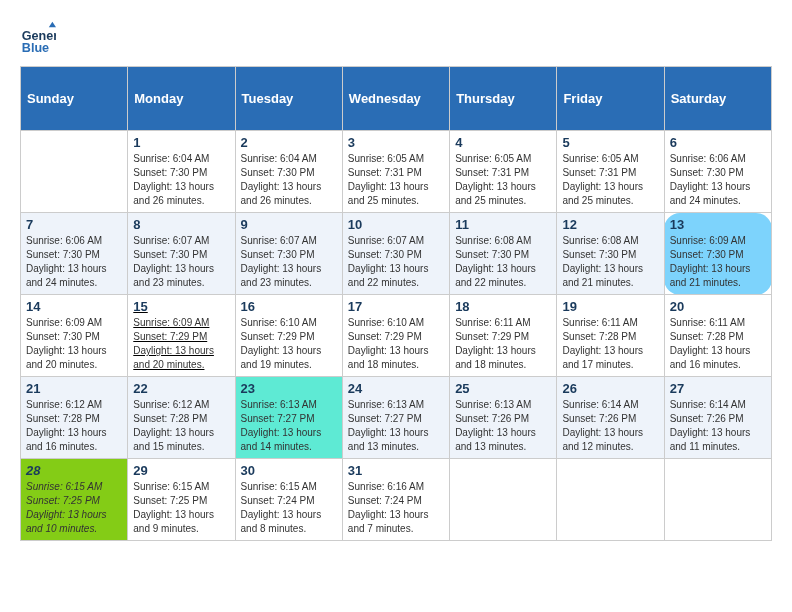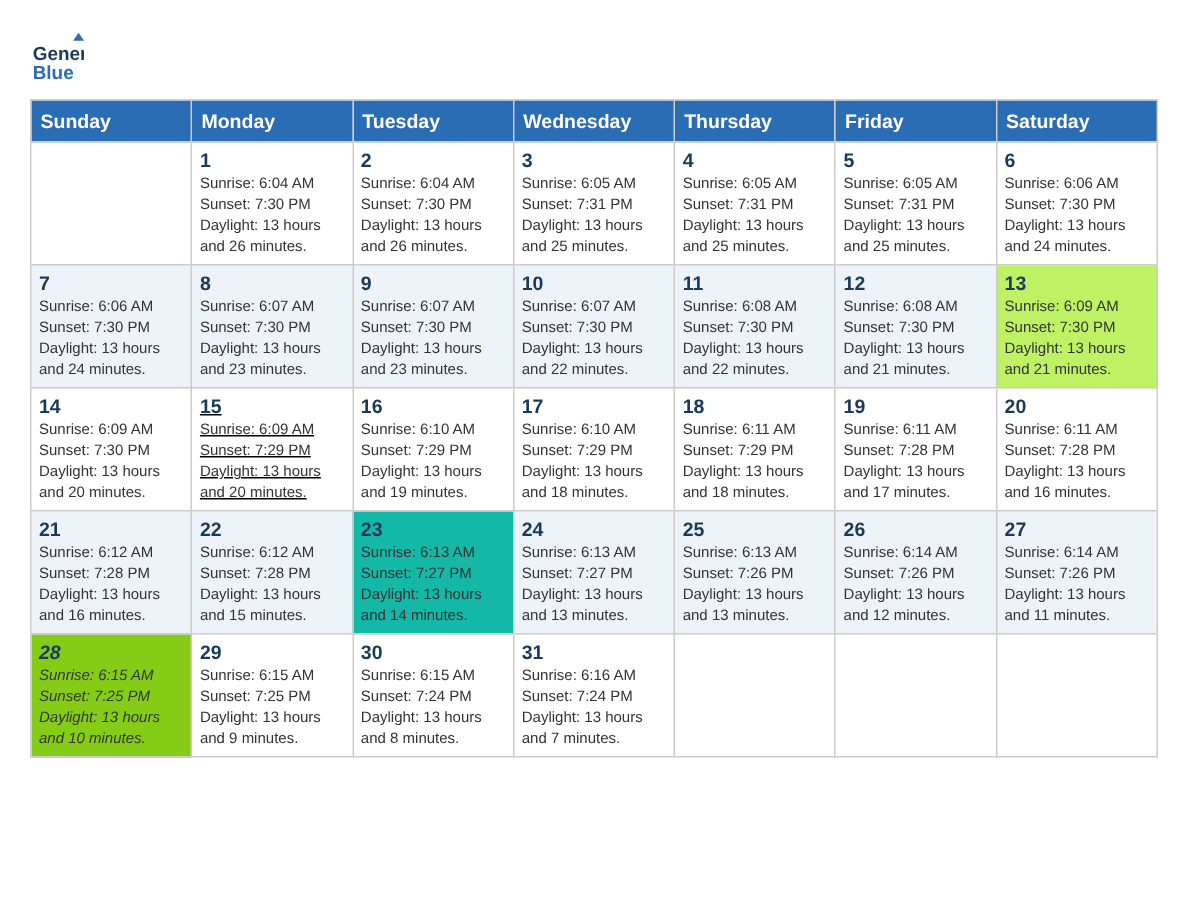--- a/index.html
+++ b/index.html
@@ -49,21 +49,21 @@
     }
     table {
       width: 100%;
       border-collapse: collapse;
       table-layout: fixed;
     }
     th {
       background-color: #2a6db5;
       color: #fff;
       text-align: left;
-      padding: 6px 6px;
+      padding: 24px 6px;
       font-size: 13px;
       font-weight: bold;
       border: 1px solid #ccc;
     }
     td {
       border: 1px solid #ccc;
       vertical-align: top;
       padding: 4px 5px;
       height: 80px;
     }
@@ -167,21 +167,21 @@
           <div class="day-info">Sunrise: 6:07 AM<br>Sunset: 7:30 PM<br>Daylight: 13 hours and 22 minutes.</div>
         </td>
         <td style="background-color: rgb(238, 243, 250);">
           <div class="day-number">11</div>
           <div class="day-info">Sunrise: 6:08 AM<br>Sunset: 7:30 PM<br>Daylight: 13 hours and 22 minutes.</div>
         </td>
         <td style="background-color: rgb(238, 243, 250);">
           <div class="day-number">12</div>
           <div class="day-info">Sunrise: 6:08 AM<br>Sunset: 7:30 PM<br>Daylight: 13 hours and 21 minutes.</div>
         </td>
-        <td style="background-color: #bef264;">
+        <td style="background-color: #7dd3fc; border-radius: 16px;">
           <div class="day-number">13</div>
           <div class="day-info">Sunrise: 6:09 AM<br>Sunset: 7:30 PM<br>Daylight: 13 hours and 21 minutes.</div>
         </td>
       </tr>
       <tr>
         <td style="background-color: rgb(255, 255, 255);">
           <div class="day-number">14</div>
           <div class="day-info">Sunrise: 6:09 AM<br>Sunset: 7:30 PM<br>Daylight: 13 hours and 20 minutes.</div>
         </td>
         <td style="background-color: rgb(255, 255, 255); text-decoration: underline;">
@@ -211,21 +211,21 @@
       </tr>
       <tr>
         <td style="background-color: rgb(238, 243, 250);">
           <div class="day-number">21</div>
           <div class="day-info">Sunrise: 6:12 AM<br>Sunset: 7:28 PM<br>Daylight: 13 hours and 16 minutes.</div>
         </td>
         <td style="background-color: rgb(238, 243, 250);">
           <div class="day-number">22</div>
           <div class="day-info">Sunrise: 6:12 AM<br>Sunset: 7:28 PM<br>Daylight: 13 hours and 15 minutes.</div>
         </td>
-        <td style="background-color: #14b8a6;">
+        <td style="background-color: #5eead4;">
           <div class="day-number">23</div>
           <div class="day-info">Sunrise: 6:13 AM<br>Sunset: 7:27 PM<br>Daylight: 13 hours and 14 minutes.</div>
         </td>
         <td style="background-color: rgb(238, 243, 250);">
           <div class="day-number">24</div>
           <div class="day-info">Sunrise: 6:13 AM<br>Sunset: 7:27 PM<br>Daylight: 13 hours and 13 minutes.</div>
         </td>
         <td style="background-color: rgb(238, 243, 250);">
           <div class="day-number">25</div>
           <div class="day-info">Sunrise: 6:13 AM<br>Sunset: 7:26 PM<br>Daylight: 13 hours and 13 minutes.</div>

